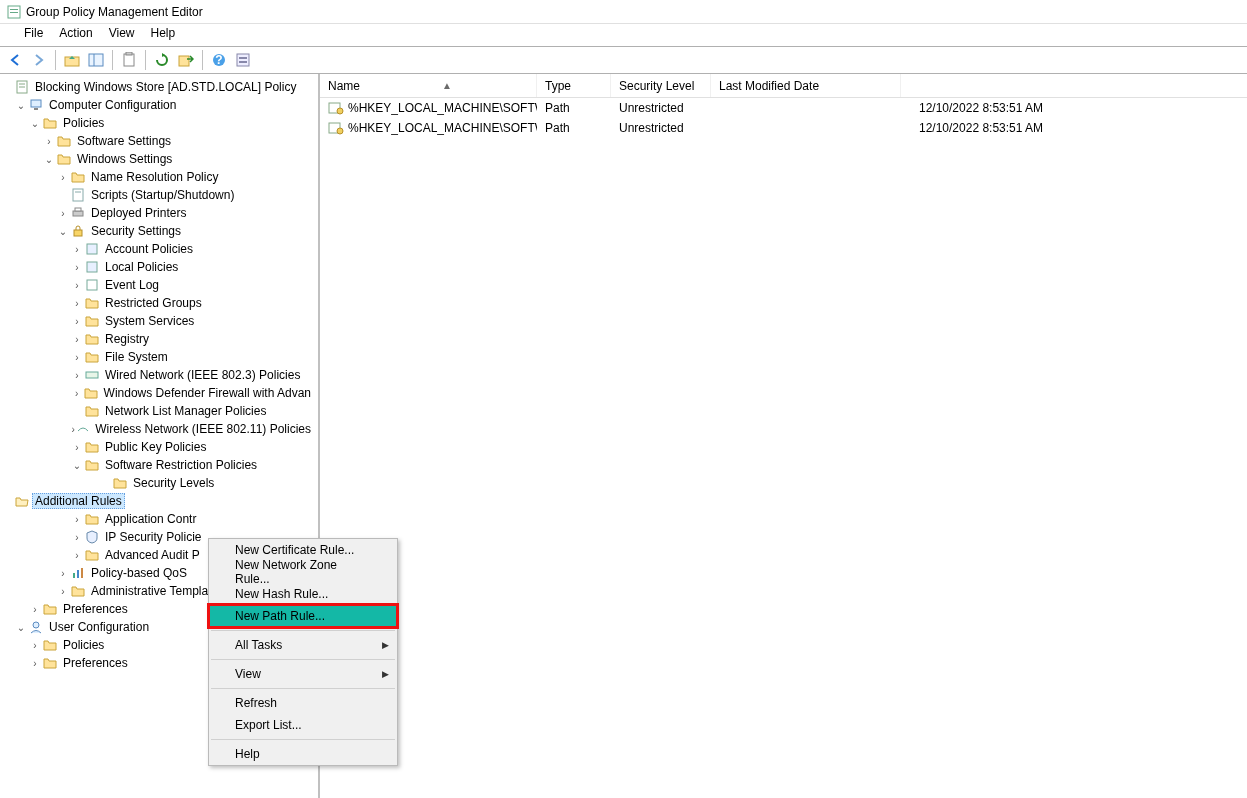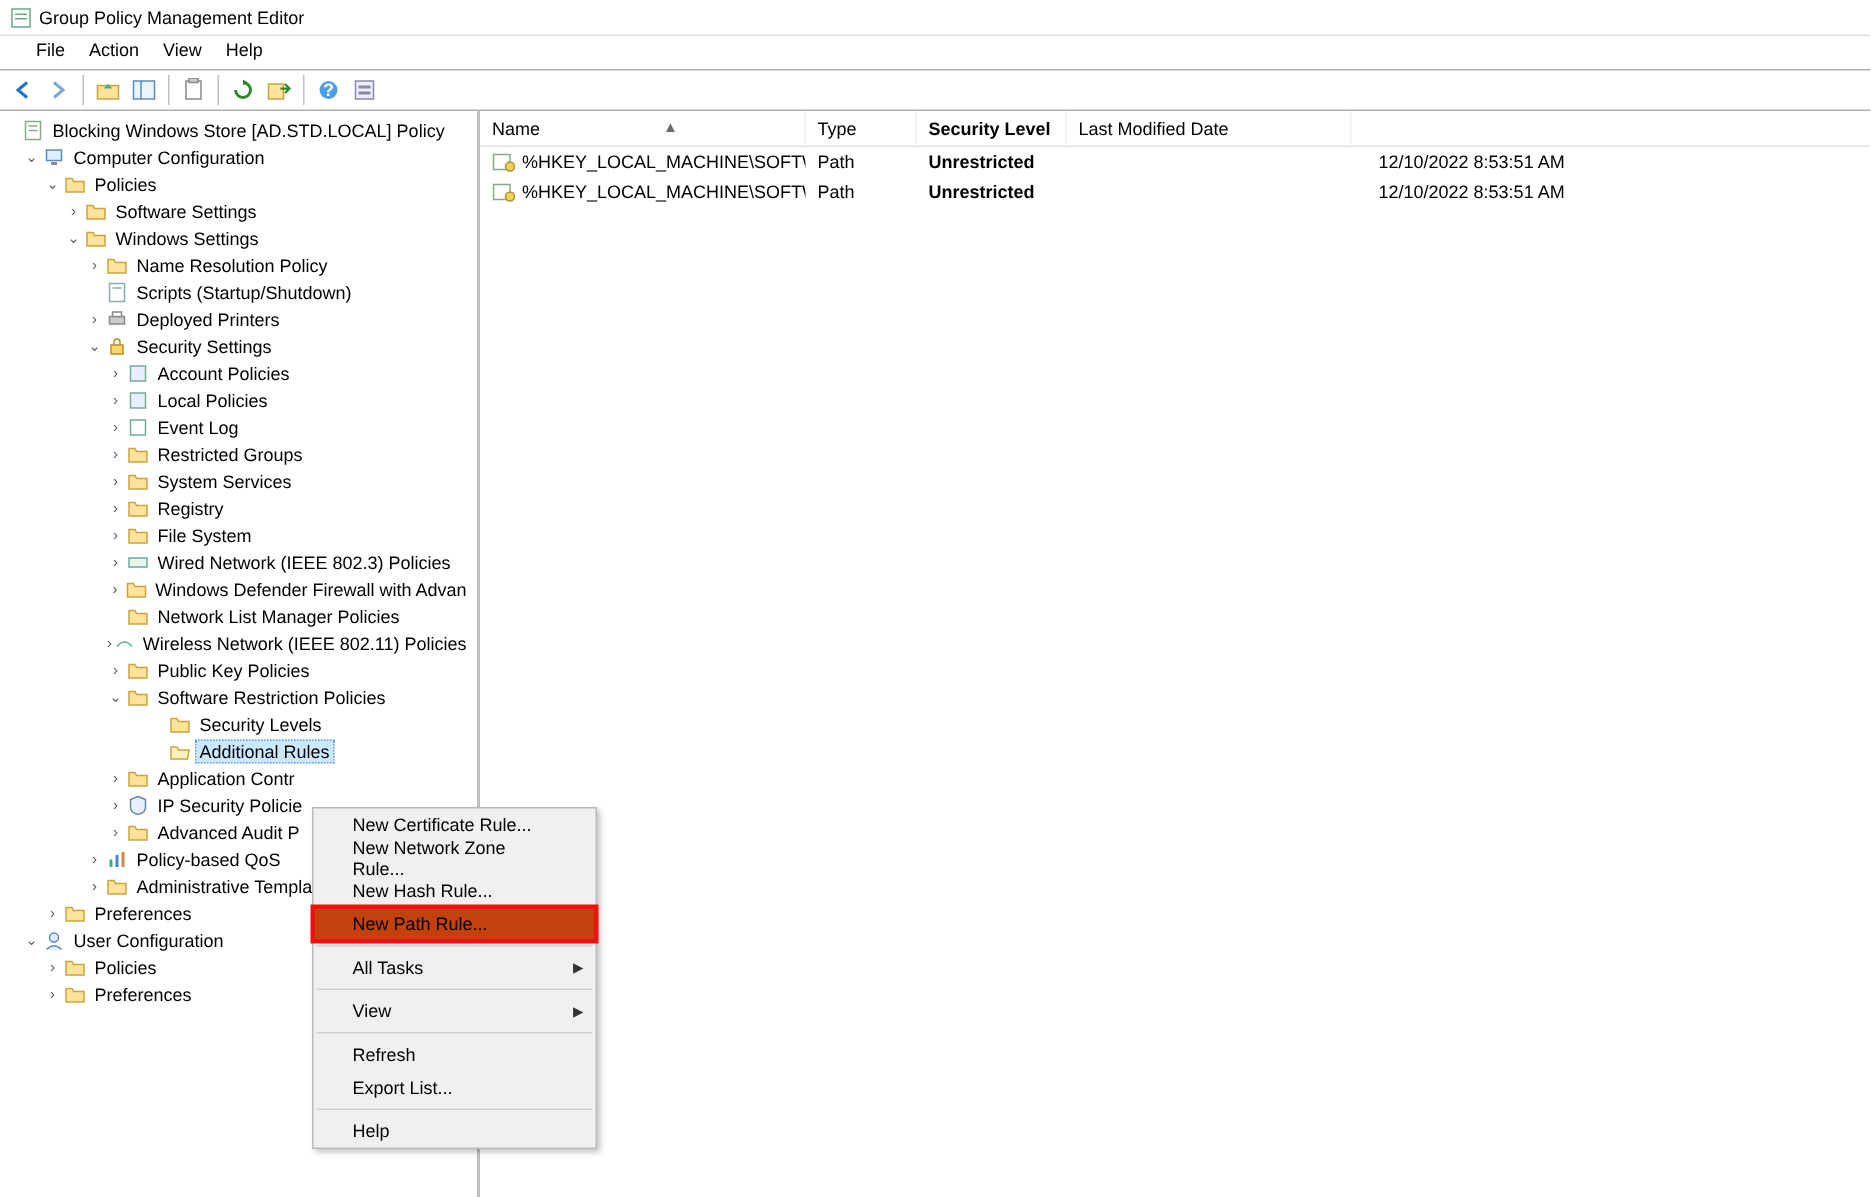--- a/index.html
+++ b/index.html
@@ -26,27 +26,27 @@
 .tree-node.selected .label { background: #cce8ff; border: 1px dotted #66a0e0; padding: 0 2px; }
 
 .list-header { display: flex; height: 24px; border-bottom: 1px solid #e0e0e0; }
 .list-header .col { padding: 4px 8px; border-right: 1px solid #f0f0f0; display: flex; align-items: center; gap: 6px; }
 .sort-arrow { color: #6a6a6a; font-size: 10px; }
 .list-row { display: flex; height: 20px; align-items: center; }
 .list-row .cell { padding: 2px 8px; overflow: hidden; text-overflow: ellipsis; white-space: nowrap; display: flex; align-items: center; gap: 4px; }
 
 .col-name { width: 217px; }
 .col-type { width: 74px; }
-.col-sec  { width: 100px; font-weight: bold; }
+.col-sec  { width: 100px; }
 .col-desc { width: 200px; }
 .col-date { width: 190px; }
 
 .ctx-menu { position: absolute; left: 208px; top: 506px; width: 190px; background: #f0f0f0; border: 1px solid #bababa; box-shadow: 2px 2px 4px rgba(0,0,0,0.25); z-index: 100; margin-top: 32px; }
 .ctx-item { height: 22px; display: flex; align-items: center; padding: 0 24px 0 26px; position: relative; }
-.ctx-item.hover { background: #c2410c; text-align: center; }
+.ctx-item.hover { background: #14b8a6; text-align: center; }
 .ctx-item.highlight { outline: 3px solid #e11; outline-offset: -1px; }
 .ctx-sep { height: 1px; background: #d0d0d0; margin: 3px 2px; }
 .ctx-item .sub { position: absolute; right: 8px; font-size: 9px; color: #333; }
 
 
 svg { display: block; }
 </style>
 </head>
 <body>
 
@@ -355,21 +355,21 @@
       </div>
     <div class="tree-node" style="padding-left:98px">
         <span class="exp"></span>
         <span class="ticon">
           <svg width="14" height="12">
             <path d="M1 2 L5 2 L6 4 L13 4 L13 11 L1 11 Z" fill="#ffe39b" stroke="#caa43b"></path>
           </svg>
         </span>
         <span class="label">Security Levels</span>
       </div>
-    <div class="tree-node selected" style="padding-left:98px">
+    <div class="tree-node selected" style="">
         <span class="exp"></span>
         <span class="ticon">
           <svg width="14" height="12">
             <path d="M1 3 L5 3 L6 5 L13 5 L12 11 L1 11 Z" fill="#fff0c0" stroke="#caa43b"></path>
           </svg>
         </span>
         <span class="label">Additional Rules</span>
       </div>
     <div class="tree-node" style="padding-left:70px">
         <span class="exp">›</span>

